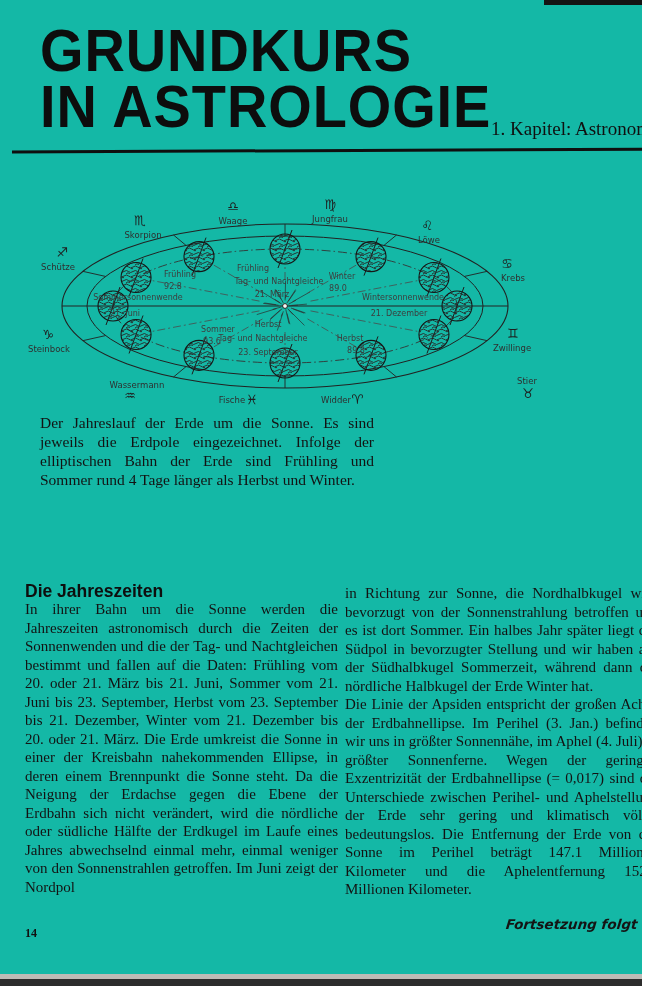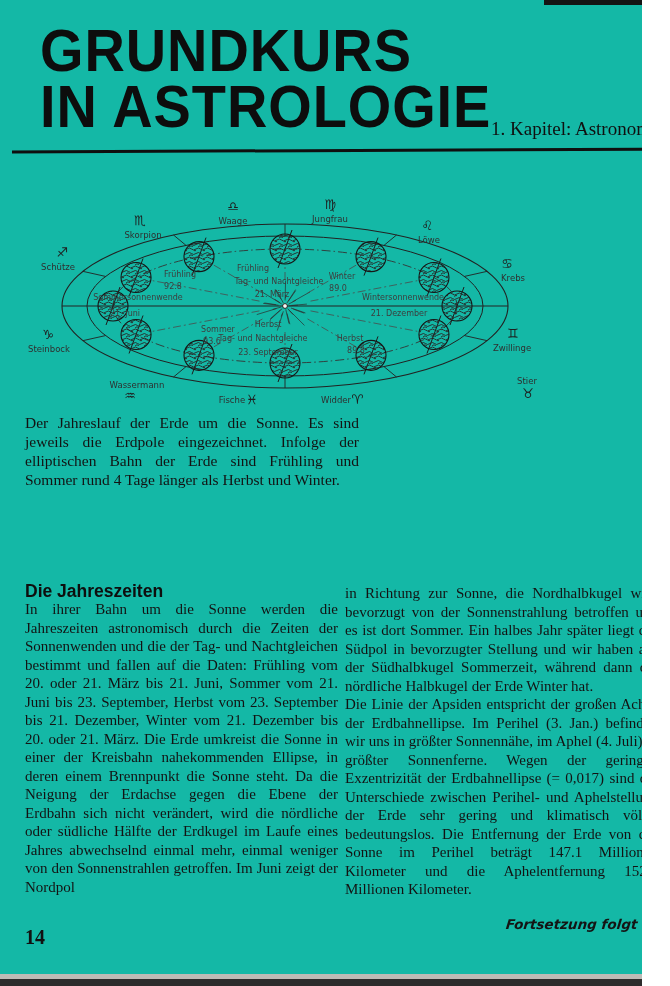--- a/index.html
+++ b/index.html
@@ -26,36 +26,36 @@
   .chapter{
     position:absolute;left:466px;top:118px;
     font-family:Liberation Serif, serif;
     font-size:19px;color:#101010;white-space:nowrap;padding-left:25px;
   }
   .rule{position:absolute;left:12px;top:149px;width:656px;height:3px;background:#0f0f0f;transform:rotate(-0.25deg);}
 
   .diagram{position:absolute;left:25px;top:193px;width:620px;height:224px;}
 
   .caption{
-    position:absolute;left:25px;top:413px;width:334px;
+    position:absolute;left:40px;top:413px;width:334px;
     font-size:15.5px;line-height:19px;text-align:justify;color:#131313;
   }
 
   .heading{
     position:absolute;left:25px;top:581px;
     font-family:"Liberation Sans", sans-serif;
     font-weight:bold;font-size:17.5px;color:#0e0e0e;
   }
   .col{position:absolute;width:313px;font-size:15px;line-height:18.5px;text-align:justify;color:#131313;font-family:Liberation Serif, serif;}
   .col p{margin:0;}
   .col-left{left:25px;top:600px;}
   .col-right{left:345px;top:584px;}
   .col-right p + p{margin-top:0;}
 
-  .pagenum{position:absolute;left:25px;top:926px;font-size:20px;font-weight:bold;color:#111;}
+  .pagenum{position:absolute;left:25px;top:926px;font-size:12px;font-weight:bold;color:#111;}
   .continuation{
     position:absolute;left:506px;top:916px;
     font-family:"DejaVu Sans", sans-serif;
     font-style:italic;font-weight:bold;font-size:13.5px;color:#141414;
     transform:skewX(-6deg);white-space:nowrap;
   }
 </style>
 </head>
 <body>
 

